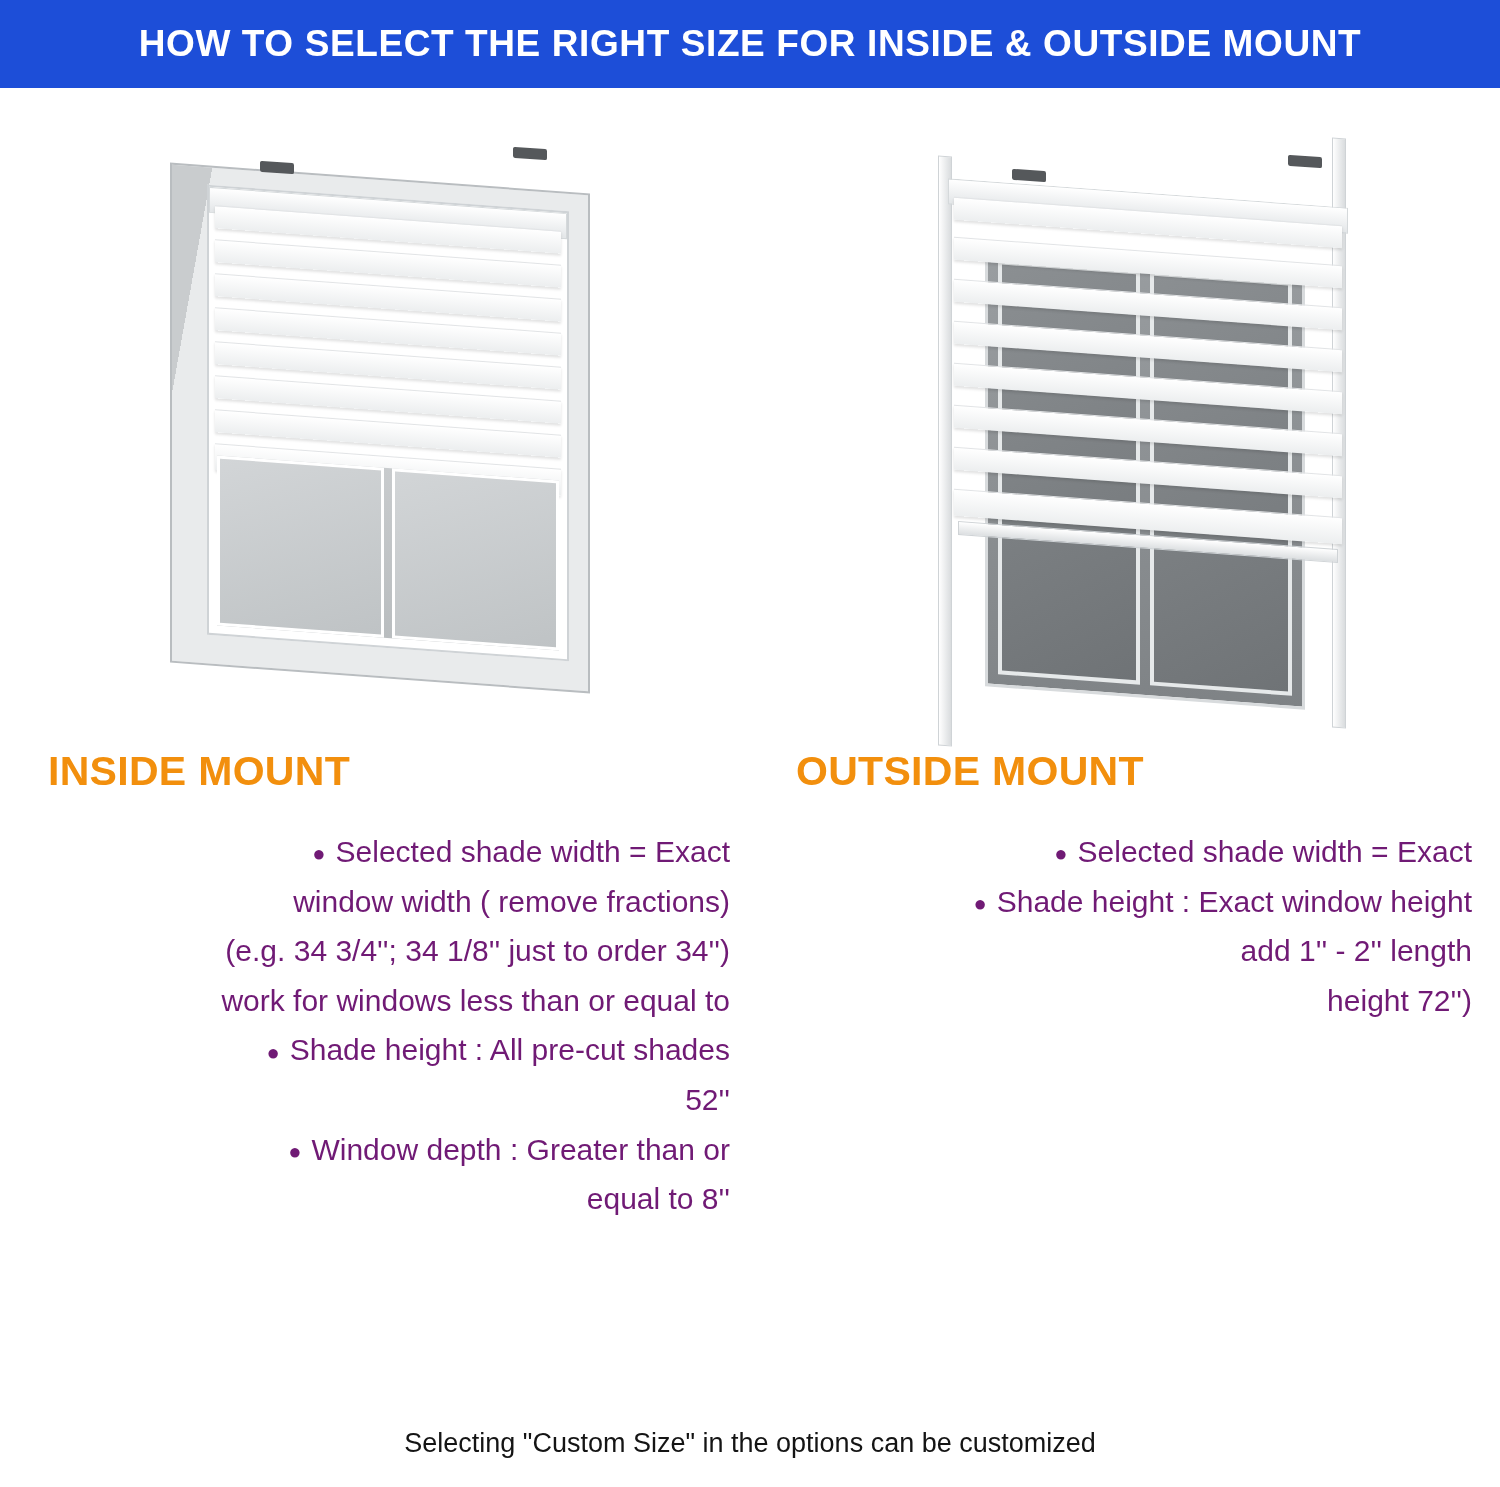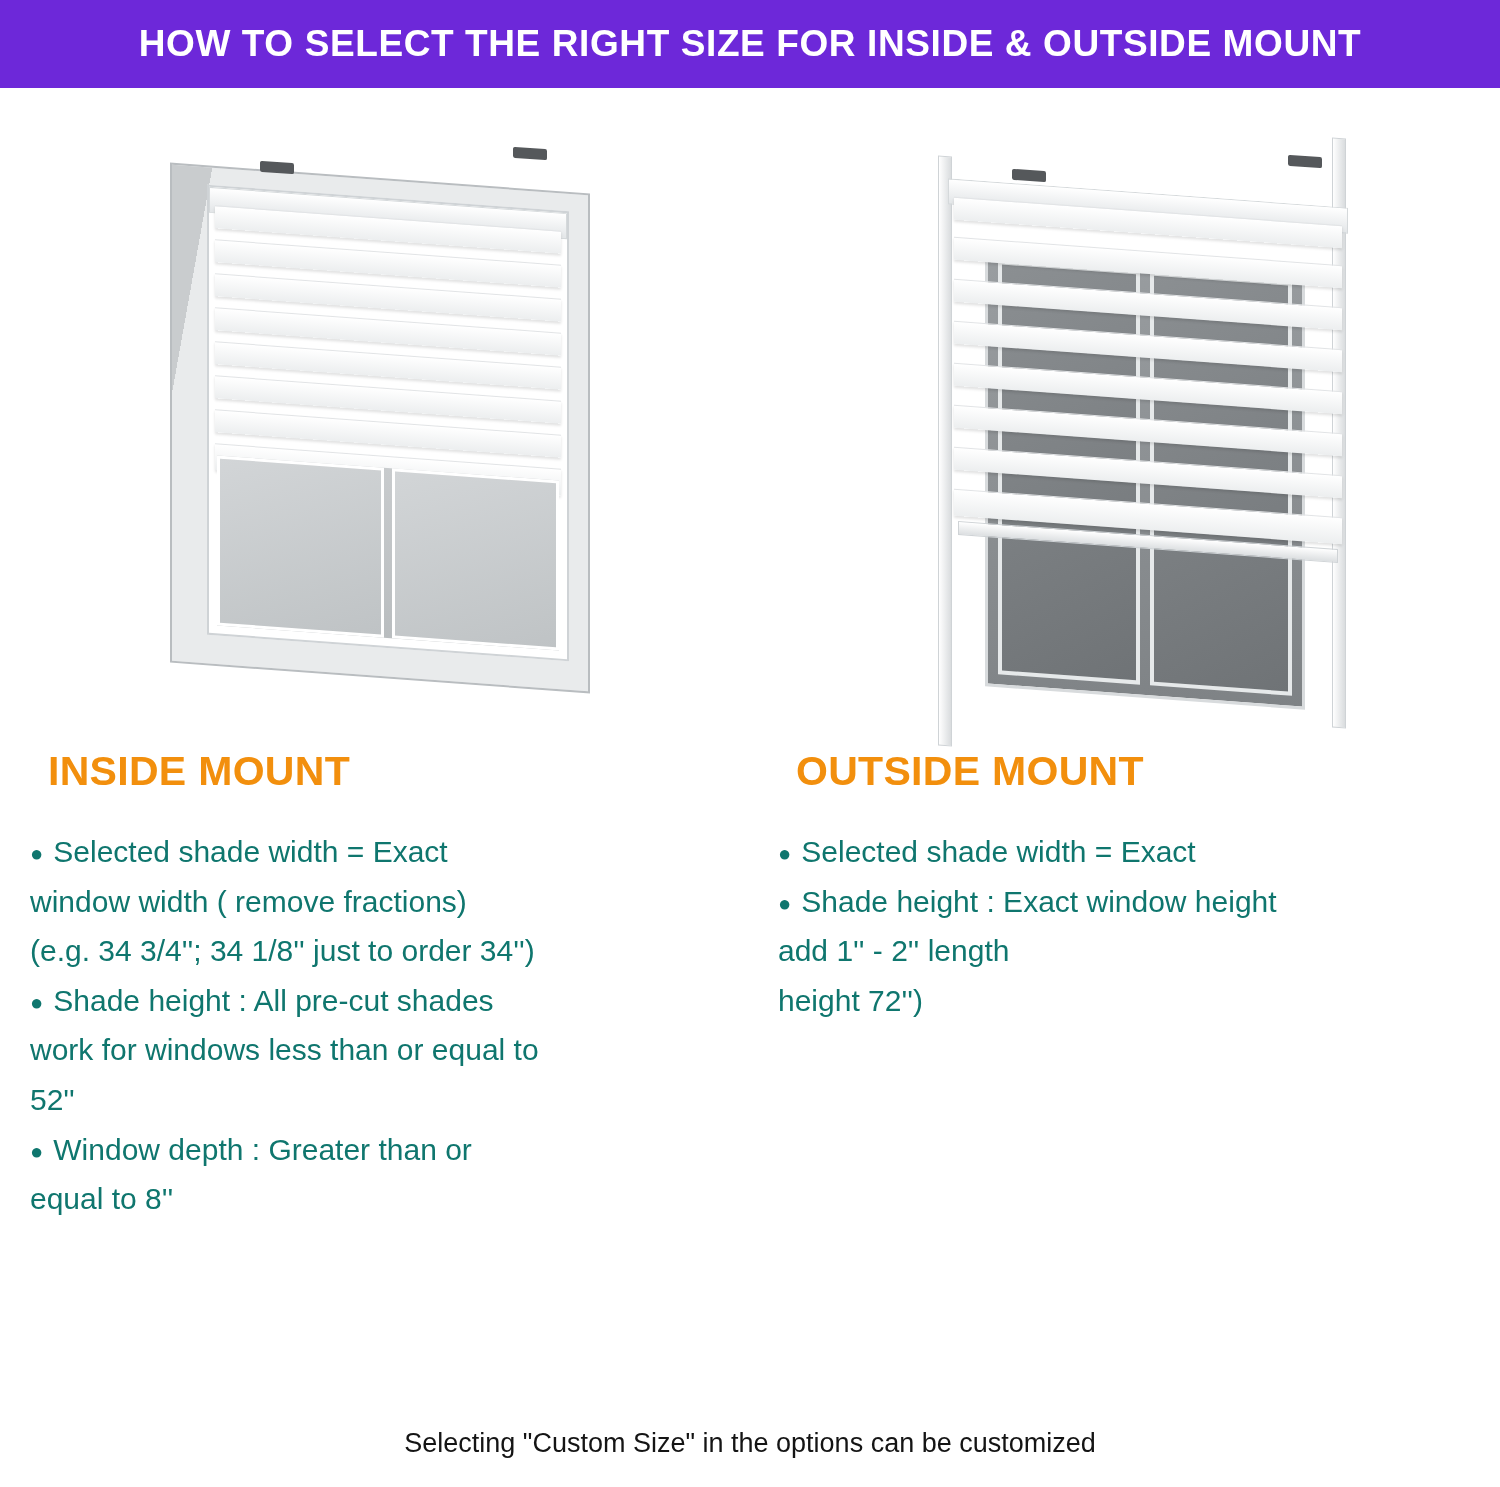--- a/index.html
+++ b/index.html
@@ -13,21 +13,21 @@
     font-family: "Liberation Sans", sans-serif;
     color: #111111;
     overflow: hidden;
     position: relative;
   }
 
   
   .banner {
     width: 100%;
     height: 88px;
-    background: #6d28d9;
+    background: #1d4ed8;
     display: flex;
     align-items: center;
     justify-content: center;
     box-sizing: border-box;
   }
   .banner-title {
     color: #ffffff;
     font-size: 37px;
     font-weight: bold;
     letter-spacing: 0.6px;
@@ -206,23 +206,24 @@
     letter-spacing: .3px;
   }
   .bullets {
     list-style: none;
     margin: 0;
     padding: 0;
   }
   .bullets li {
     font-size: 30px;
     line-height: 1.52;
-    color: #0f766e;
+    color: #701a75;
     margin-bottom: 4px;
     padding-left: 0;
+    text-align: right;
   }
   .bullets li .dot {
     font-size: 22px;
     vertical-align: middle;
     margin-right: 10px;
   }
 
   .footnote {
     position: absolute;
     left: 0;
@@ -309,22 +310,22 @@
 </div>
 
 <div class="columns">
 
   <div class="col col-left">
     <div class="col-heading">INSIDE MOUNT</div>
     <ul class="bullets">
       <li><span class="dot">●</span><span>Selected shade width = Exact</span></li>
       <li><span>window width ( remove fractions)</span></li>
       <li><span>(e.g. 34 3/4''; 34 1/8'' just to order 34'')</span></li>
+      <li><span>work for windows less than or equal to</span></li>
       <li><span class="dot">●</span><span>Shade height : All pre-cut shades</span></li>
-      <li><span>work for windows less than or equal to</span></li>
       <li><span>52''</span></li>
       <li><span class="dot">●</span><span>Window depth : Greater than or</span></li>
       <li><span>equal to 8''</span></li>
     </ul>
   </div>
 
   <div class="col col-right">
     <div class="col-heading">OUTSIDE MOUNT</div>
     <ul class="bullets">
       <li><span class="dot">●</span><span>Selected shade width = Exact</span></li>

